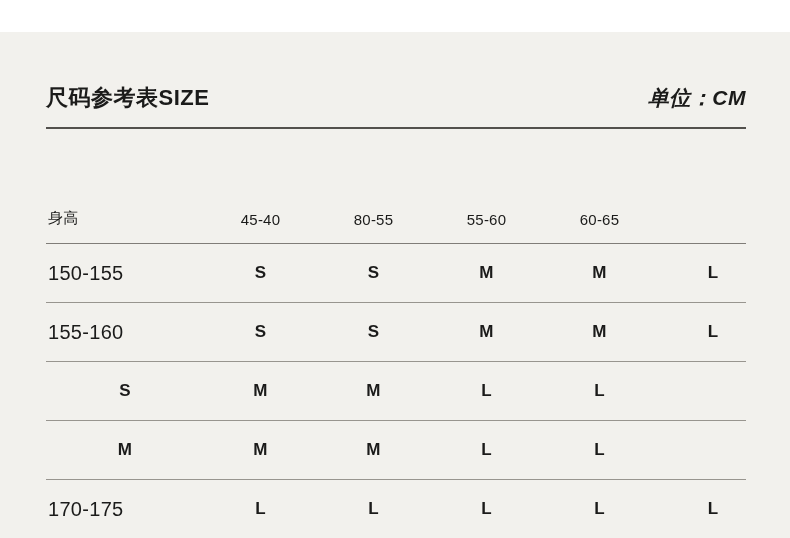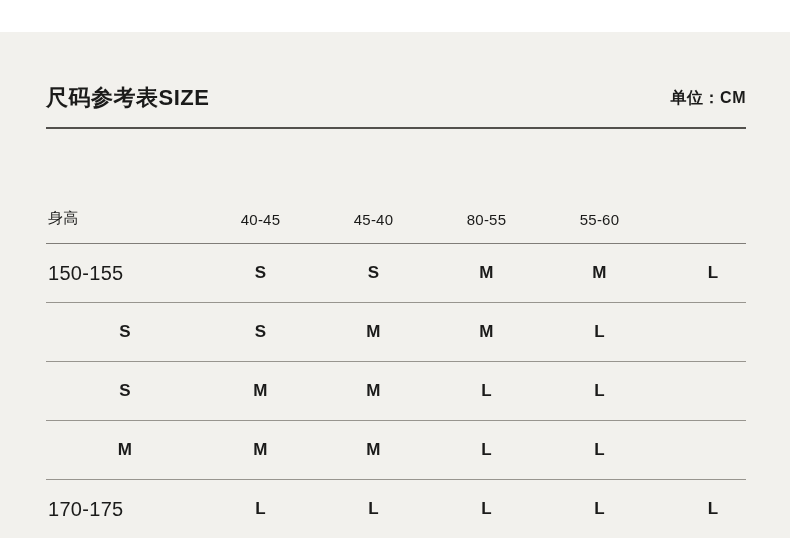--- a/index.html
+++ b/index.html
@@ -25,24 +25,25 @@
     box-sizing:content-box;
   }
   .title{
     margin:0;
     font-size:22px;
     font-weight:bold;
     line-height:28px;
     letter-spacing:0.5px;
   }
   .unit{
-    font-size:16px;
+    font-size:21px;
     font-weight:bold;
     line-height:28px;
     letter-spacing:0.5px;
+    font-style:italic;
   }
   .row{
     display:grid;
     grid-template-columns:158px 113px 113px 113px 113px 114px;
     width:724px;
   }
   .row.head{
     height:114px;
     align-items:end;
     padding-bottom:15px;
@@ -85,40 +86,41 @@
 
   <div class="titlebar">
     <h1 class="title">尺码参考表SIZE</h1>
     <div class="unit">单位：CM</div>
   </div>
 
   <div>
 
     <div class="row head">
       <div class="cell left">身高</div>
-      <div class="cell">40-45</div>
       <div class="cell">45-40</div>
       <div class="cell">80-55</div>
       <div class="cell">55-60</div>
+      <div class="cell">60-65</div>
     </div>
 
     <div class="rule mid"></div>
 
     <div class="row data">
       <div class="cell left">150-155</div>
       <div class="cell">S</div>
       <div class="cell">S</div>
       <div class="cell">M</div>
       <div class="cell">M</div>
       <div class="cell">L</div>
     </div>
 
     <div class="rule"></div>
 
     <div class="row data">
+      <div class="cell left">155-160</div>
       <div class="cell">S</div>
       <div class="cell">S</div>
       <div class="cell">M</div>
       <div class="cell">M</div>
       <div class="cell">L</div>
     </div>
 
     <div class="rule"></div>
 
     <div class="row data">

